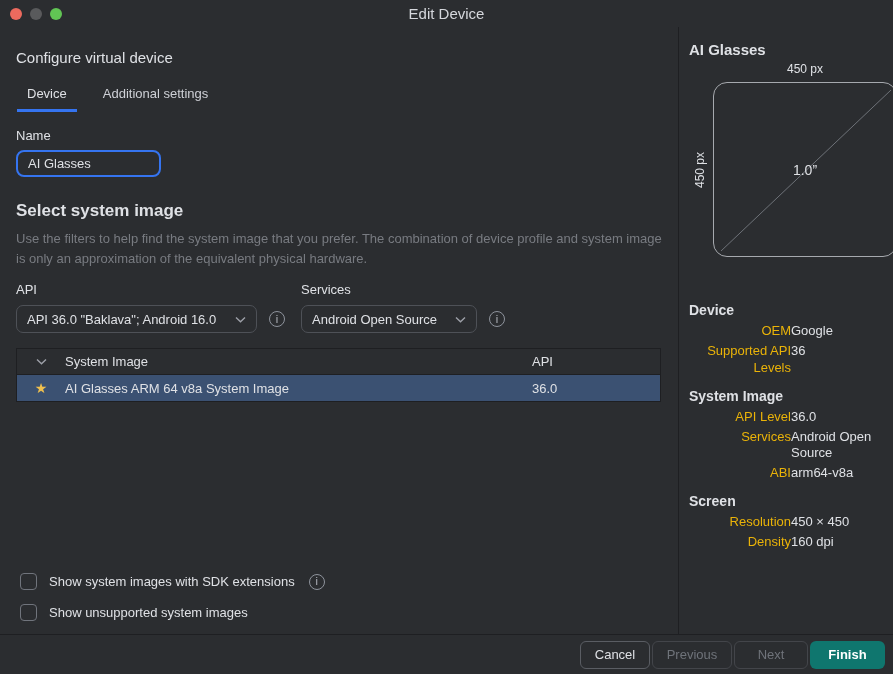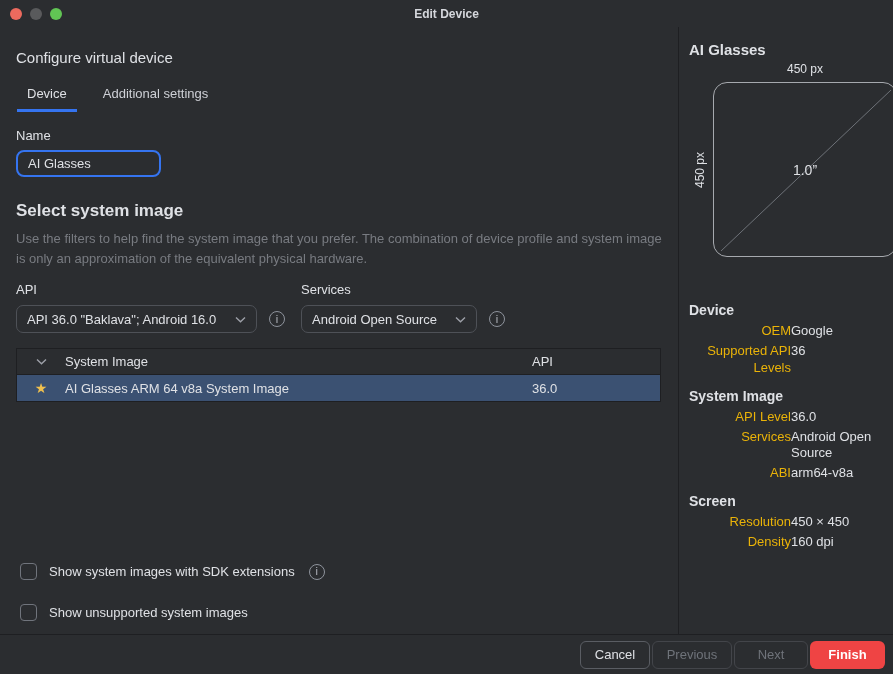--- a/index.html
+++ b/index.html
@@ -10,21 +10,21 @@
     font-family: "Liberation Sans", sans-serif; font-size: 13px;
     overflow: hidden;
   }
   
   .titlebar { height: 27px; position: relative; display: flex; align-items: center; justify-content: center; }
   .traffic { position: absolute; left: 10px; top: 0; height: 100%; display: flex; align-items: center; gap: 8px; }
   .dot { width: 12px; height: 12px; border-radius: 50%; }
   .dot-close { background: #EC6A5E; }
   .dot-min { background: #595A5C; }
   .dot-max { background: #61C554; }
-  .win-title { font-weight: bold; font-size: 12px; color: #D5D7DC; }
+  .win-title { font-weight: normal; font-size: 15px; color: #D5D7DC; }
 
   
   .left-pane { position: absolute; left: 0; top: 27px; width: 678px; bottom: 40px; padding: 14px 16px 0; }
   .page-heading { font-size: 15px; font-weight: normal; margin: 8px 0 0; }
 
   .tabs { display: flex; gap: 16px; margin: 17px 0 0 1px; }
   .tab { padding: 3px 10px 8px; color: #CED0D6; border-bottom: 3px solid transparent; cursor: default; }
   .tab.active { color: #DFE1E5; border-bottom-color: #3574F0; }
 
   .field-label { margin-top: 16px; }
@@ -59,21 +59,21 @@
   }
 
   .image-table { margin-top: 15px; width: 645px; border: 1px solid #1E1F22; }
   .thead { display: flex; height: 26px; align-items: center; border-bottom: 1px solid #1E1F22; }
   .trow { display: flex; height: 26px; align-items: center; background: #3B5172; }
   .col-icon { width: 48px; display: flex; justify-content: center; align-items: center; }
   .col-name { flex: 1; }
   .col-api { width: 128px; }
   .star { color: #F0C04E; font-size: 14px; line-height: 1; }
 
-  .checkbox-group { position: absolute; left: 20px; bottom: 13px; display: flex; flex-direction: column; gap: 24px; }
+  .checkbox-group { position: absolute; left: 20px; bottom: 13px; display: flex; flex-direction: column; gap: 14px; }
   .checkbox-row { display: flex; align-items: center; gap: 12px; }
   .checkbox { width: 17px; height: 17px; border: 1.5px solid #70747C; border-radius: 4px; flex-shrink: 0; }
 
   
   .right-pane { position: absolute; left: 678px; top: 27px; width: 215px; bottom: 40px; border-left: 1px solid #1E1F22; padding: 14px 10px 0; }
   .panel-title { font-size: 15px; font-weight: bold; }
   .preview { position: relative; height: 231px; margin-top: 2px; }
   .preview-top-label { position: absolute; top: 2px; left: 24px; width: 184px; text-align: center; font-size: 12px; }
   .preview-side-label { position: absolute; left: -9px; top: 103px; width: 40px; text-align: center; font-size: 12px; transform: rotate(-90deg); }
   .preview-box { position: absolute; left: 24px; top: 22px; width: 184px; height: 175px; border: 1px solid #A6A9AE; border-radius: 14px; overflow: hidden; }
@@ -85,21 +85,21 @@
   .detail-label { width: 102px; flex-shrink: 0; color: #eab308; text-align: right; }
   .detail-value { flex: 1; }
 
   
   .footer { position: absolute; left: 0; right: 0; bottom: 0; height: 40px; border-top: 1px solid #1E1F22; display: flex; align-items: center; justify-content: flex-end; gap: 2px; padding-right: 8px; background: #2B2D30; }
   .btn { height: 28px; border-radius: 6px; display: flex; align-items: center; justify-content: center; font-size: 13px; font-family: "Liberation Sans", sans-serif; background: transparent; }
   .btn-cancel { width: 70px; border: 1px solid #5A5D63; color: #DFE1E5; }
   .btn-disabled { border: 1px solid #43454A; color: #6F737A; }
   .btn-previous { width: 80px; }
   .btn-next { width: 74px; }
-  .btn-finish { width: 75px; background: #ef4444; border: none; color: #FFFFFF; font-weight: bold; }
+  .btn-finish { width: 75px; background: #0f766e; border: none; color: #FFFFFF; font-weight: bold; }
 </style>
 </head>
 <body>
 
 <div class="window">
 
   <div class="titlebar">
     <div class="traffic">
       <span class="dot dot-close"></span>
       <span class="dot dot-min"></span>

